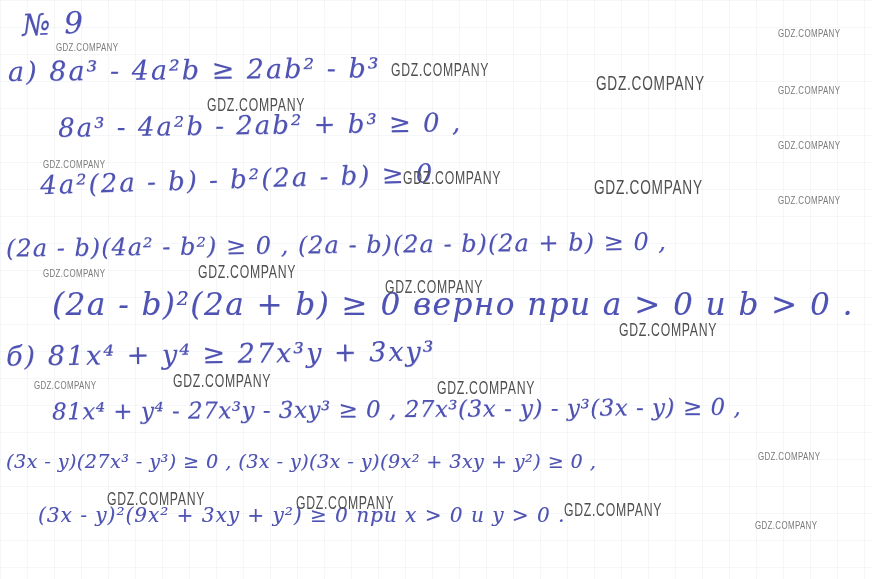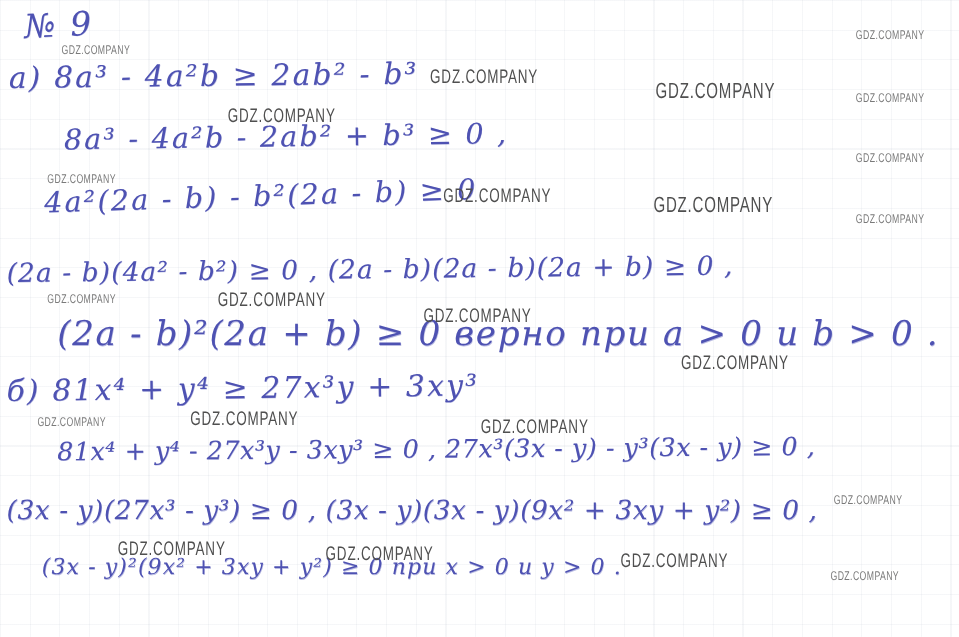--- a/index.html
+++ b/index.html
@@ -24,21 +24,21 @@
     text-shadow:0.4px 0.4px 0 rgba(100,105,190,0.45);
   }
   .num   {left:22px;  top:6px;   font-size:30px; transform:rotate(-3deg);}
   .la0   {left:8px;   top:54px;  font-size:27px; transform:rotate(-0.6deg);}
   .la1   {left:58px;  top:110px; font-size:26px; transform:rotate(-0.8deg);}
   .la2   {left:40px;  top:164px; font-size:26px; transform:rotate(-1.8deg);}
   .la3   {left:6px;   top:231px; font-size:24px; letter-spacing:1px; transform:rotate(-0.6deg);}
   .la4   {left:52px;  top:286px; font-size:31px; letter-spacing:1.5px;}
   .lb0   {left:6px;   top:338px; font-size:27px; transform:rotate(-0.7deg);}
   .lb1   {left:52px;  top:396px; font-size:23px; letter-spacing:0.5px; transform:rotate(-0.4deg);}
-  .lb2   {left:6px;   top:450px; font-size:24px; letter-spacing:0.5px;text-align:right;}
+  .lb2   {left:6px;   top:450px; font-size:19px; letter-spacing:0.5px;text-align:right;}
   .lb3   {left:38px;  top:503px; font-size:20px; letter-spacing:1px;}
   
   .wm{
     position:absolute;
     font-family:"Liberation Sans", sans-serif;
     color:#4f4f4f;
     white-space:nowrap;
     transform:scale(0.72,1.05);
     transform-origin:left top;
     letter-spacing:1px;

